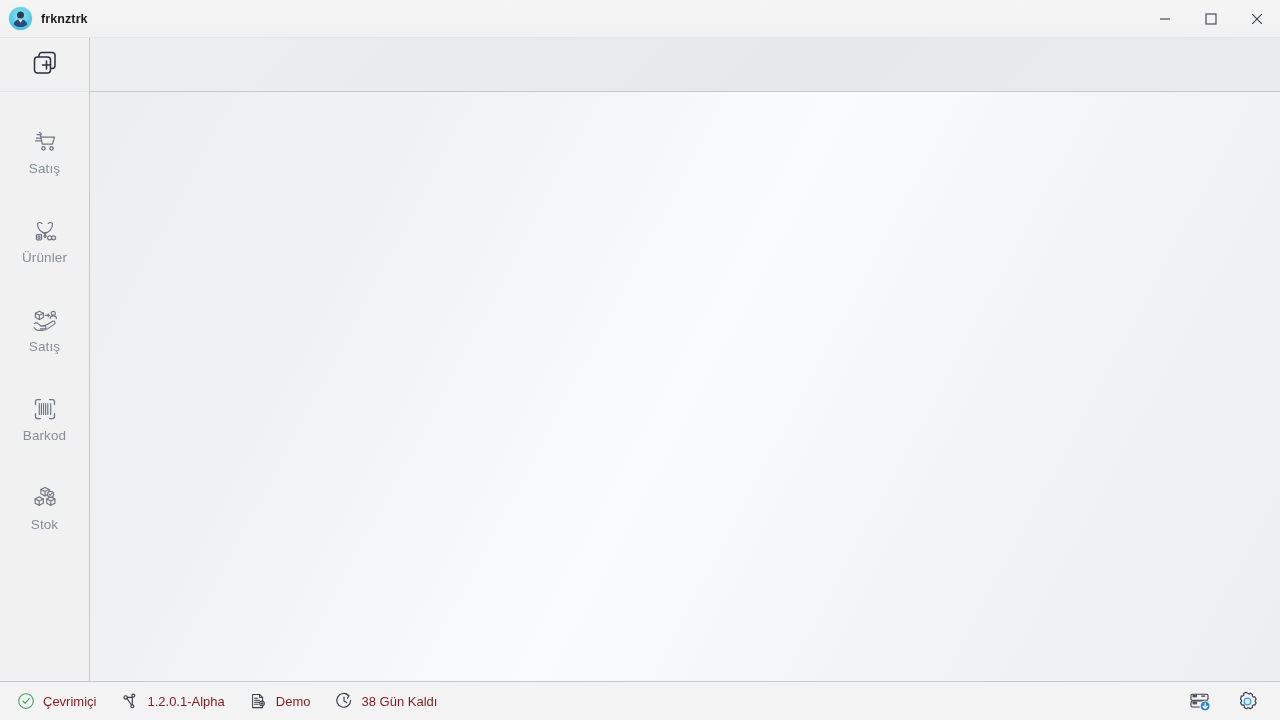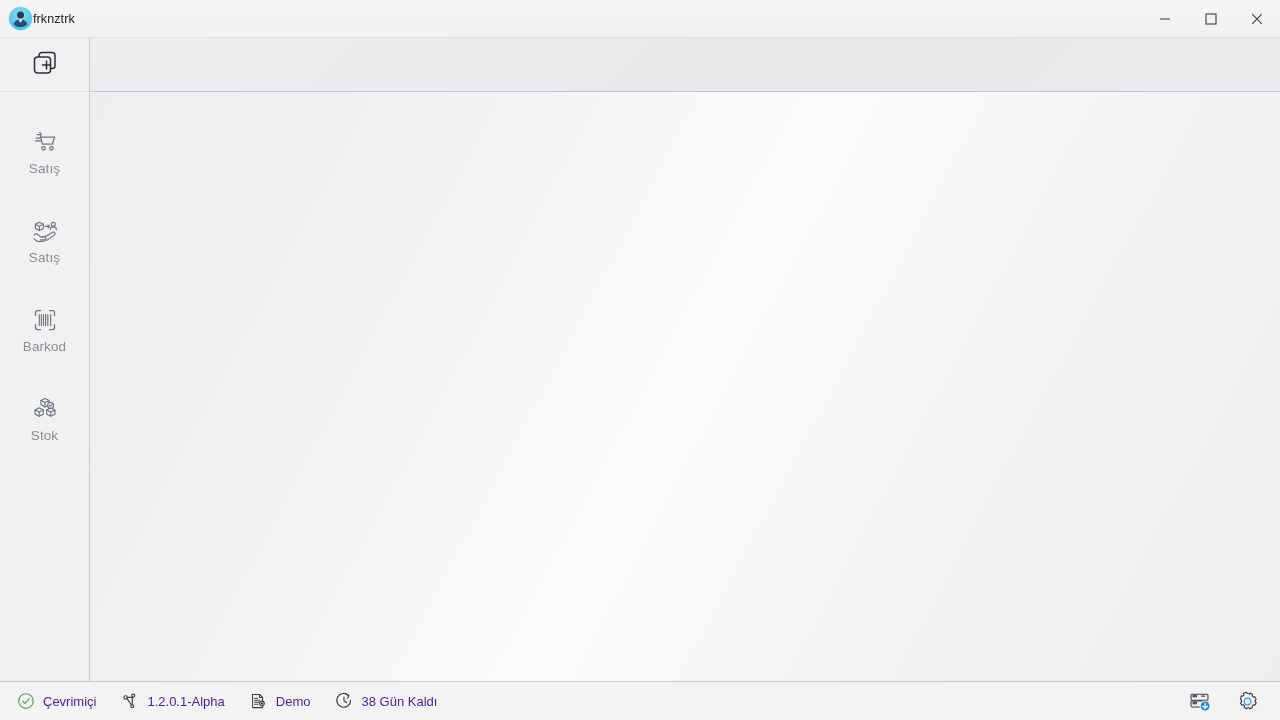--- a/index.html
+++ b/index.html
@@ -19,21 +19,21 @@
   }
 
   
   .titlebar {
     height:38px; flex:0 0 38px;
     display:flex; align-items:center;
     background:linear-gradient(180deg,#f5f5f5 0%,#f1f1f1 100%);
     border-bottom:1px solid #e3e5e9;
     position:relative;
   }
-  .tb-left { display:flex; align-items:center; padding-left:9px; gap:1px; }
+  .tb-left { display:flex; align-items:center; padding-left:9px; gap:9px;font-weight:bold; }
   .avatar {
     width:23px; height:23px; border-radius:50%;
     background:radial-gradient(circle at 50% 35%, #8fe3f5 0%, #56cbe8 55%, #3bb9da 100%);
     display:flex; align-items:flex-end; justify-content:center;
     overflow:hidden; flex:0 0 23px;
     box-shadow:0 0 0 .5px rgba(0,0,0,.08);
   }
   .avatar svg { display:block; }
   .tb-title {
     font-size:12.5px; color:#1c1c1c; letter-spacing:.1px;
@@ -103,21 +103,21 @@
   .statusbar {
     height:39px; flex:0 0 39px;
     display:flex; align-items:center;
     background:#f3f3f3;
     border-top:1px solid #c3c8d2;
     padding:0 14px 0 16px;
   }
   .sbar-items { display:flex; align-items:center; gap:24px; }
   .sbar-item {
     display:flex; align-items:center; gap:8px;
-    font-size:13px; color:#4c1d95; cursor:default;
+    font-size:13px; color:#7f1d1d; cursor:default;
     white-space:nowrap;
   }
   .sbar-item .ico { display:flex; align-items:center; justify-content:center; width:19px; height:19px; }
   .sbar-item .ico svg { display:block; }
   .sbar-spacer { flex:1 1 auto; }
   .sbar-right { display:flex; align-items:center; gap:22px; padding-right:6px; }
   .sbar-btn { display:flex; align-items:center; justify-content:center; width:26px; height:26px; cursor:default; }
   .sbar-btn svg { display:block; }
 </style>
 </head>
@@ -178,20 +178,35 @@
               <path d="M7 7.5h3.2l2.1 9.6h10.1l2.1-6.9H11"></path>
               <path d="M6.5 11.2h4M5.5 13.8h5"></path>
               <circle cx="13.5" cy="21.3" r="1.7"></circle>
               <circle cx="21.5" cy="21.3" r="1.7"></circle>
               <path d="M9.5 5.5c1.4.4 2 1.2 1.6 2.3"></path>
             </svg>
           </span>
           <span class="sb-label">Satış</span>
         </div>
 
+        <div class="sb-item">
+          <span class="sb-icon">
+            <svg width="30" height="30" viewBox="0 0 30 30" fill="none" stroke="#6e7480" stroke-width="1.15" stroke-linecap="round" stroke-linejoin="round">
+              <path d="M7.5 7.5c0 5.4 3.3 9.2 7.5 9.2s7.5-3.8 7.5-9.2"></path>
+              <path d="M7.5 7.5c1.3-1.2 3-1.2 4.3 0M22.5 7.5c-1.3-1.2-3-1.2-4.3 0"></path>
+              <path d="M13.6 16.6l1.4 2 1.4-2"></path>
+              <path d="M15 18.6l-1.1 1.6 1.1 1.6 1.1-1.6z"></path>
+              <rect x="6.4" y="18.6" width="5.2" height="5.2" rx=".9"></rect>
+              <circle cx="9" cy="21.2" r="1.1"></circle>
+              <circle cx="19.6" cy="21.8" r="2"></circle>
+              <circle cx="23.6" cy="21.8" r="2"></circle>
+            </svg>
+          </span>
+          <span class="sb-label">Ürünler</span>
+        </div>
 
         <div class="sb-item">
           <span class="sb-icon">
             <svg width="30" height="30" viewBox="0 0 30 30" fill="none" stroke="#6e7480" stroke-width="1.15" stroke-linecap="round" stroke-linejoin="round">
               <path d="M9.4 6.2l4 2v4.3l-4 2-4-2V8.2z"></path>
               <path d="M5.4 8.2l4 2 4-2M9.4 10.2v4.3"></path>
               <path d="M15.2 10.4h4.2m0 0l-1.4-1.4m1.4 1.4l-1.4 1.4"></path>
               <circle cx="23.3" cy="8.3" r="2"></circle>
               <path d="M20.2 13.6c0-1.7 1.4-2.7 3.1-2.7s3.1 1 3.1 2.7"></path>
               <path d="M4.2 18.6c1.4-1.2 3-.8 4.2.3l2.4 2.1h3.6c1 0 1.6.6 1.6 1.4s-.6 1.4-1.6 1.4h-4"></path>

